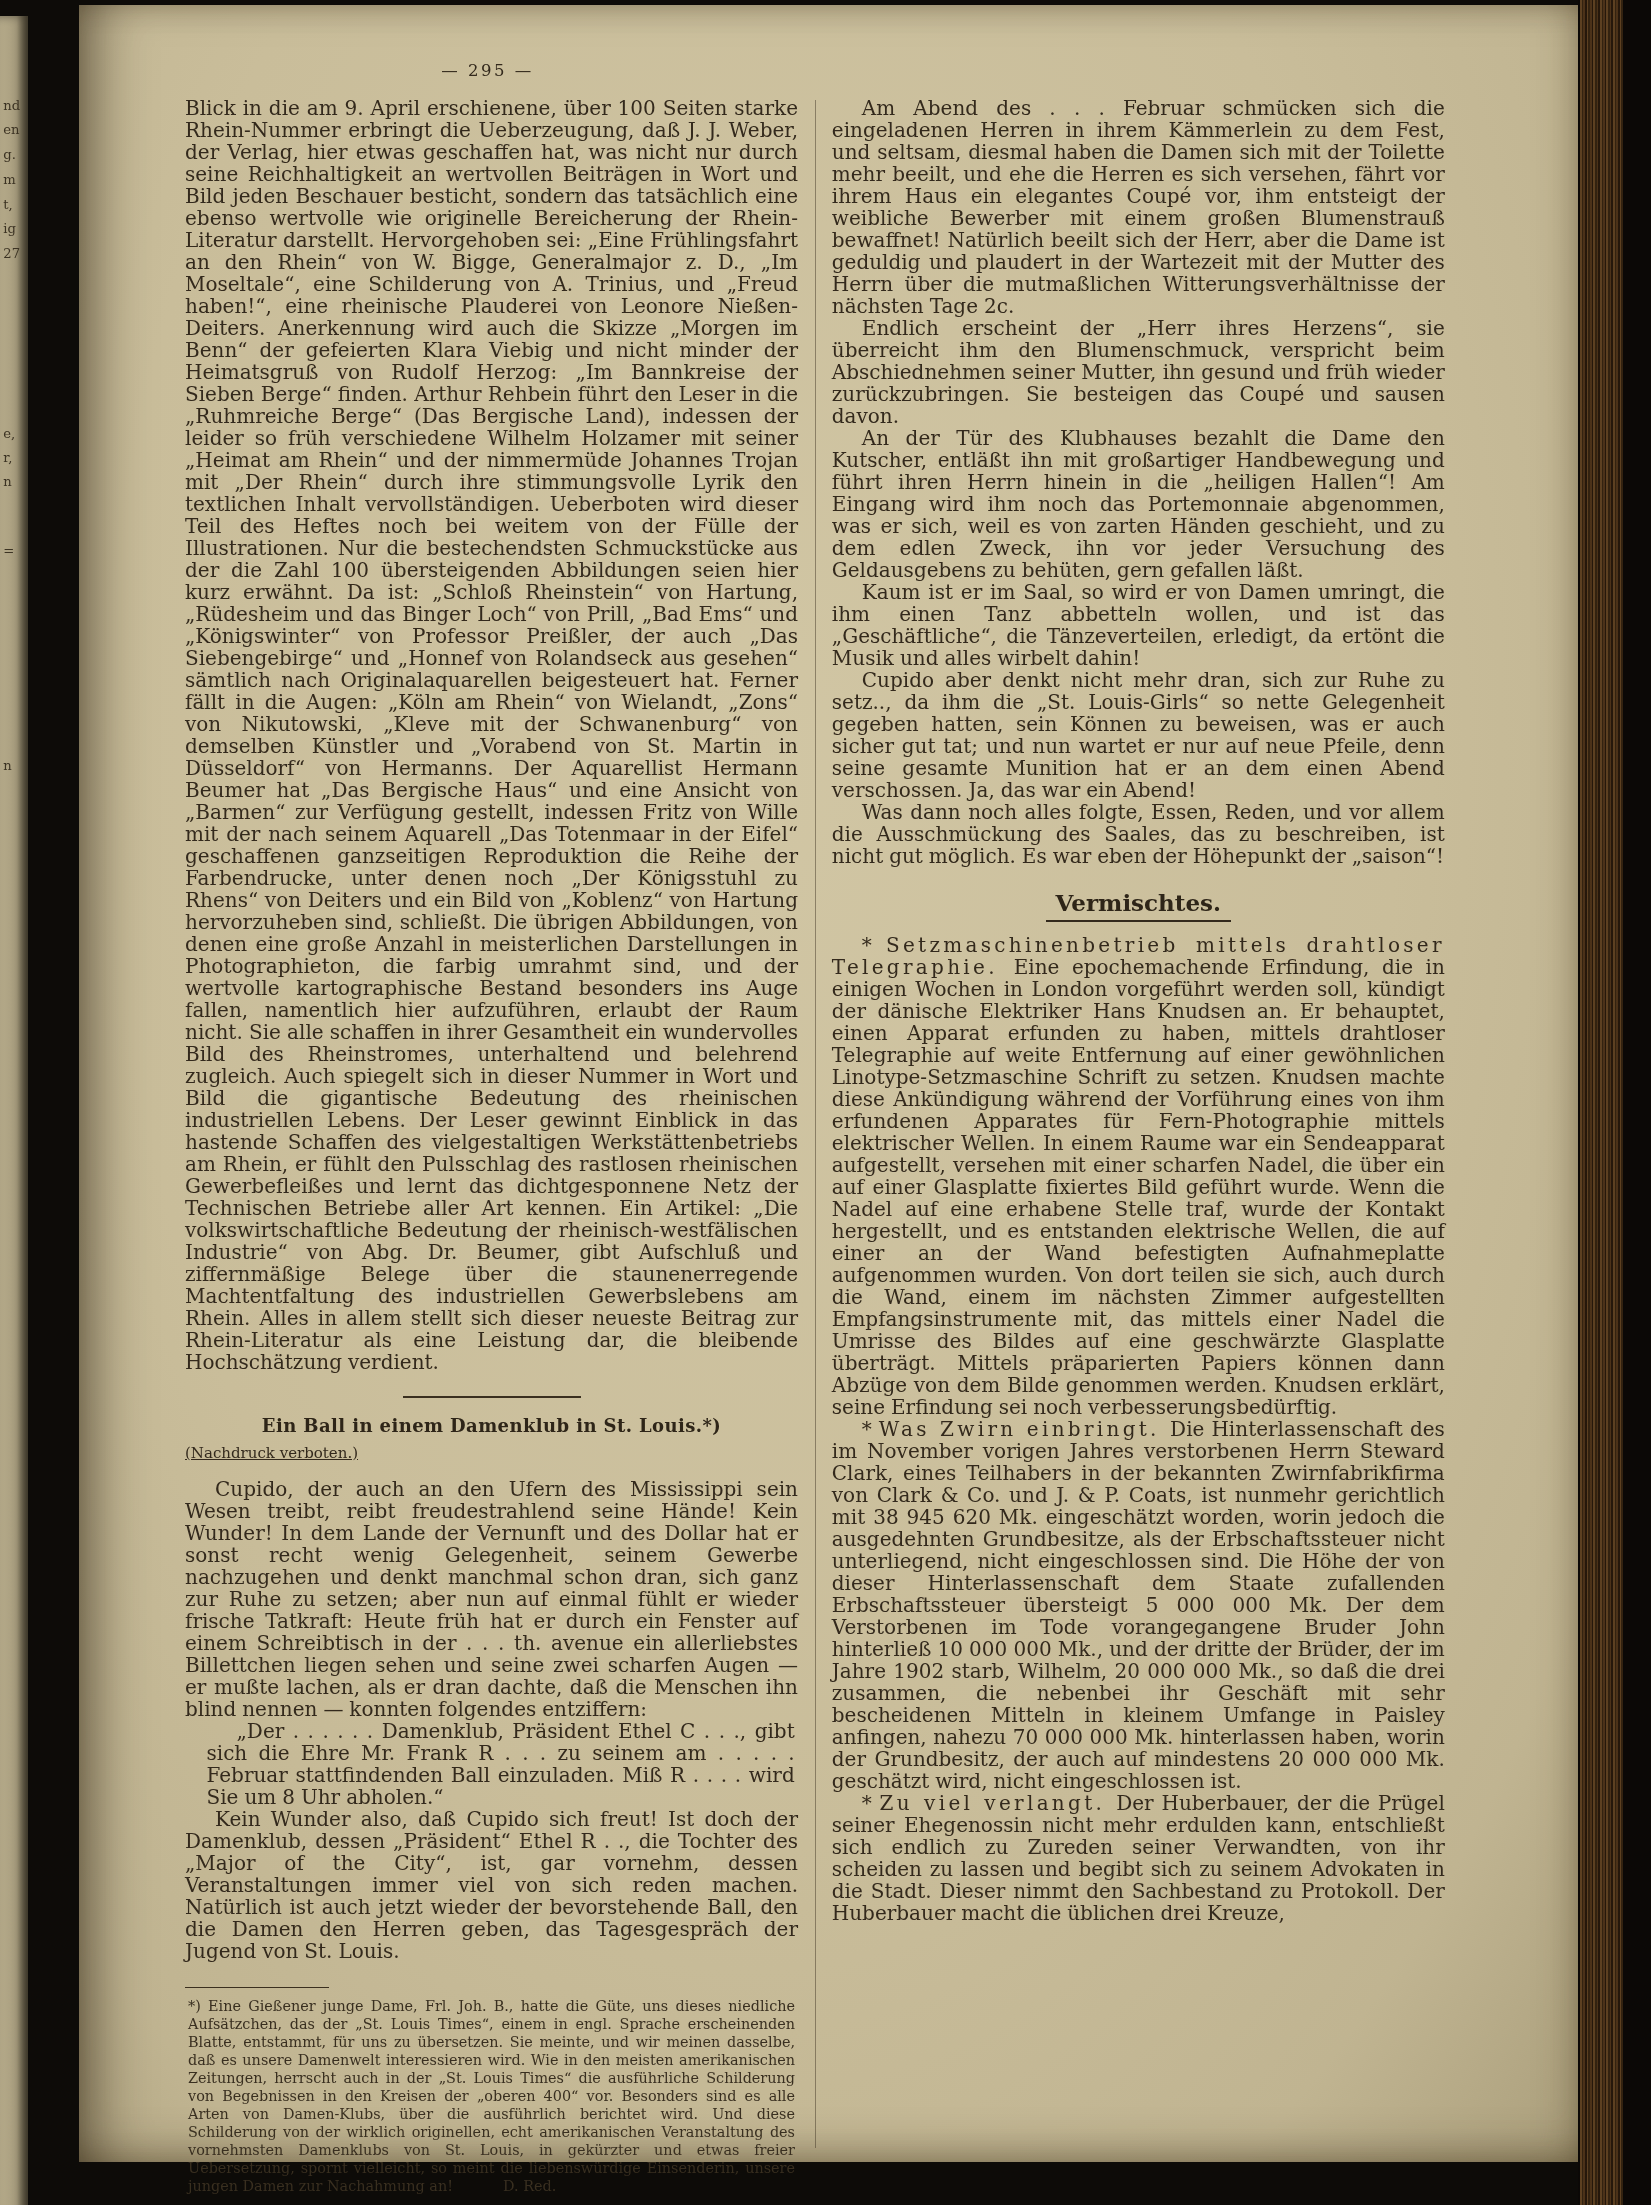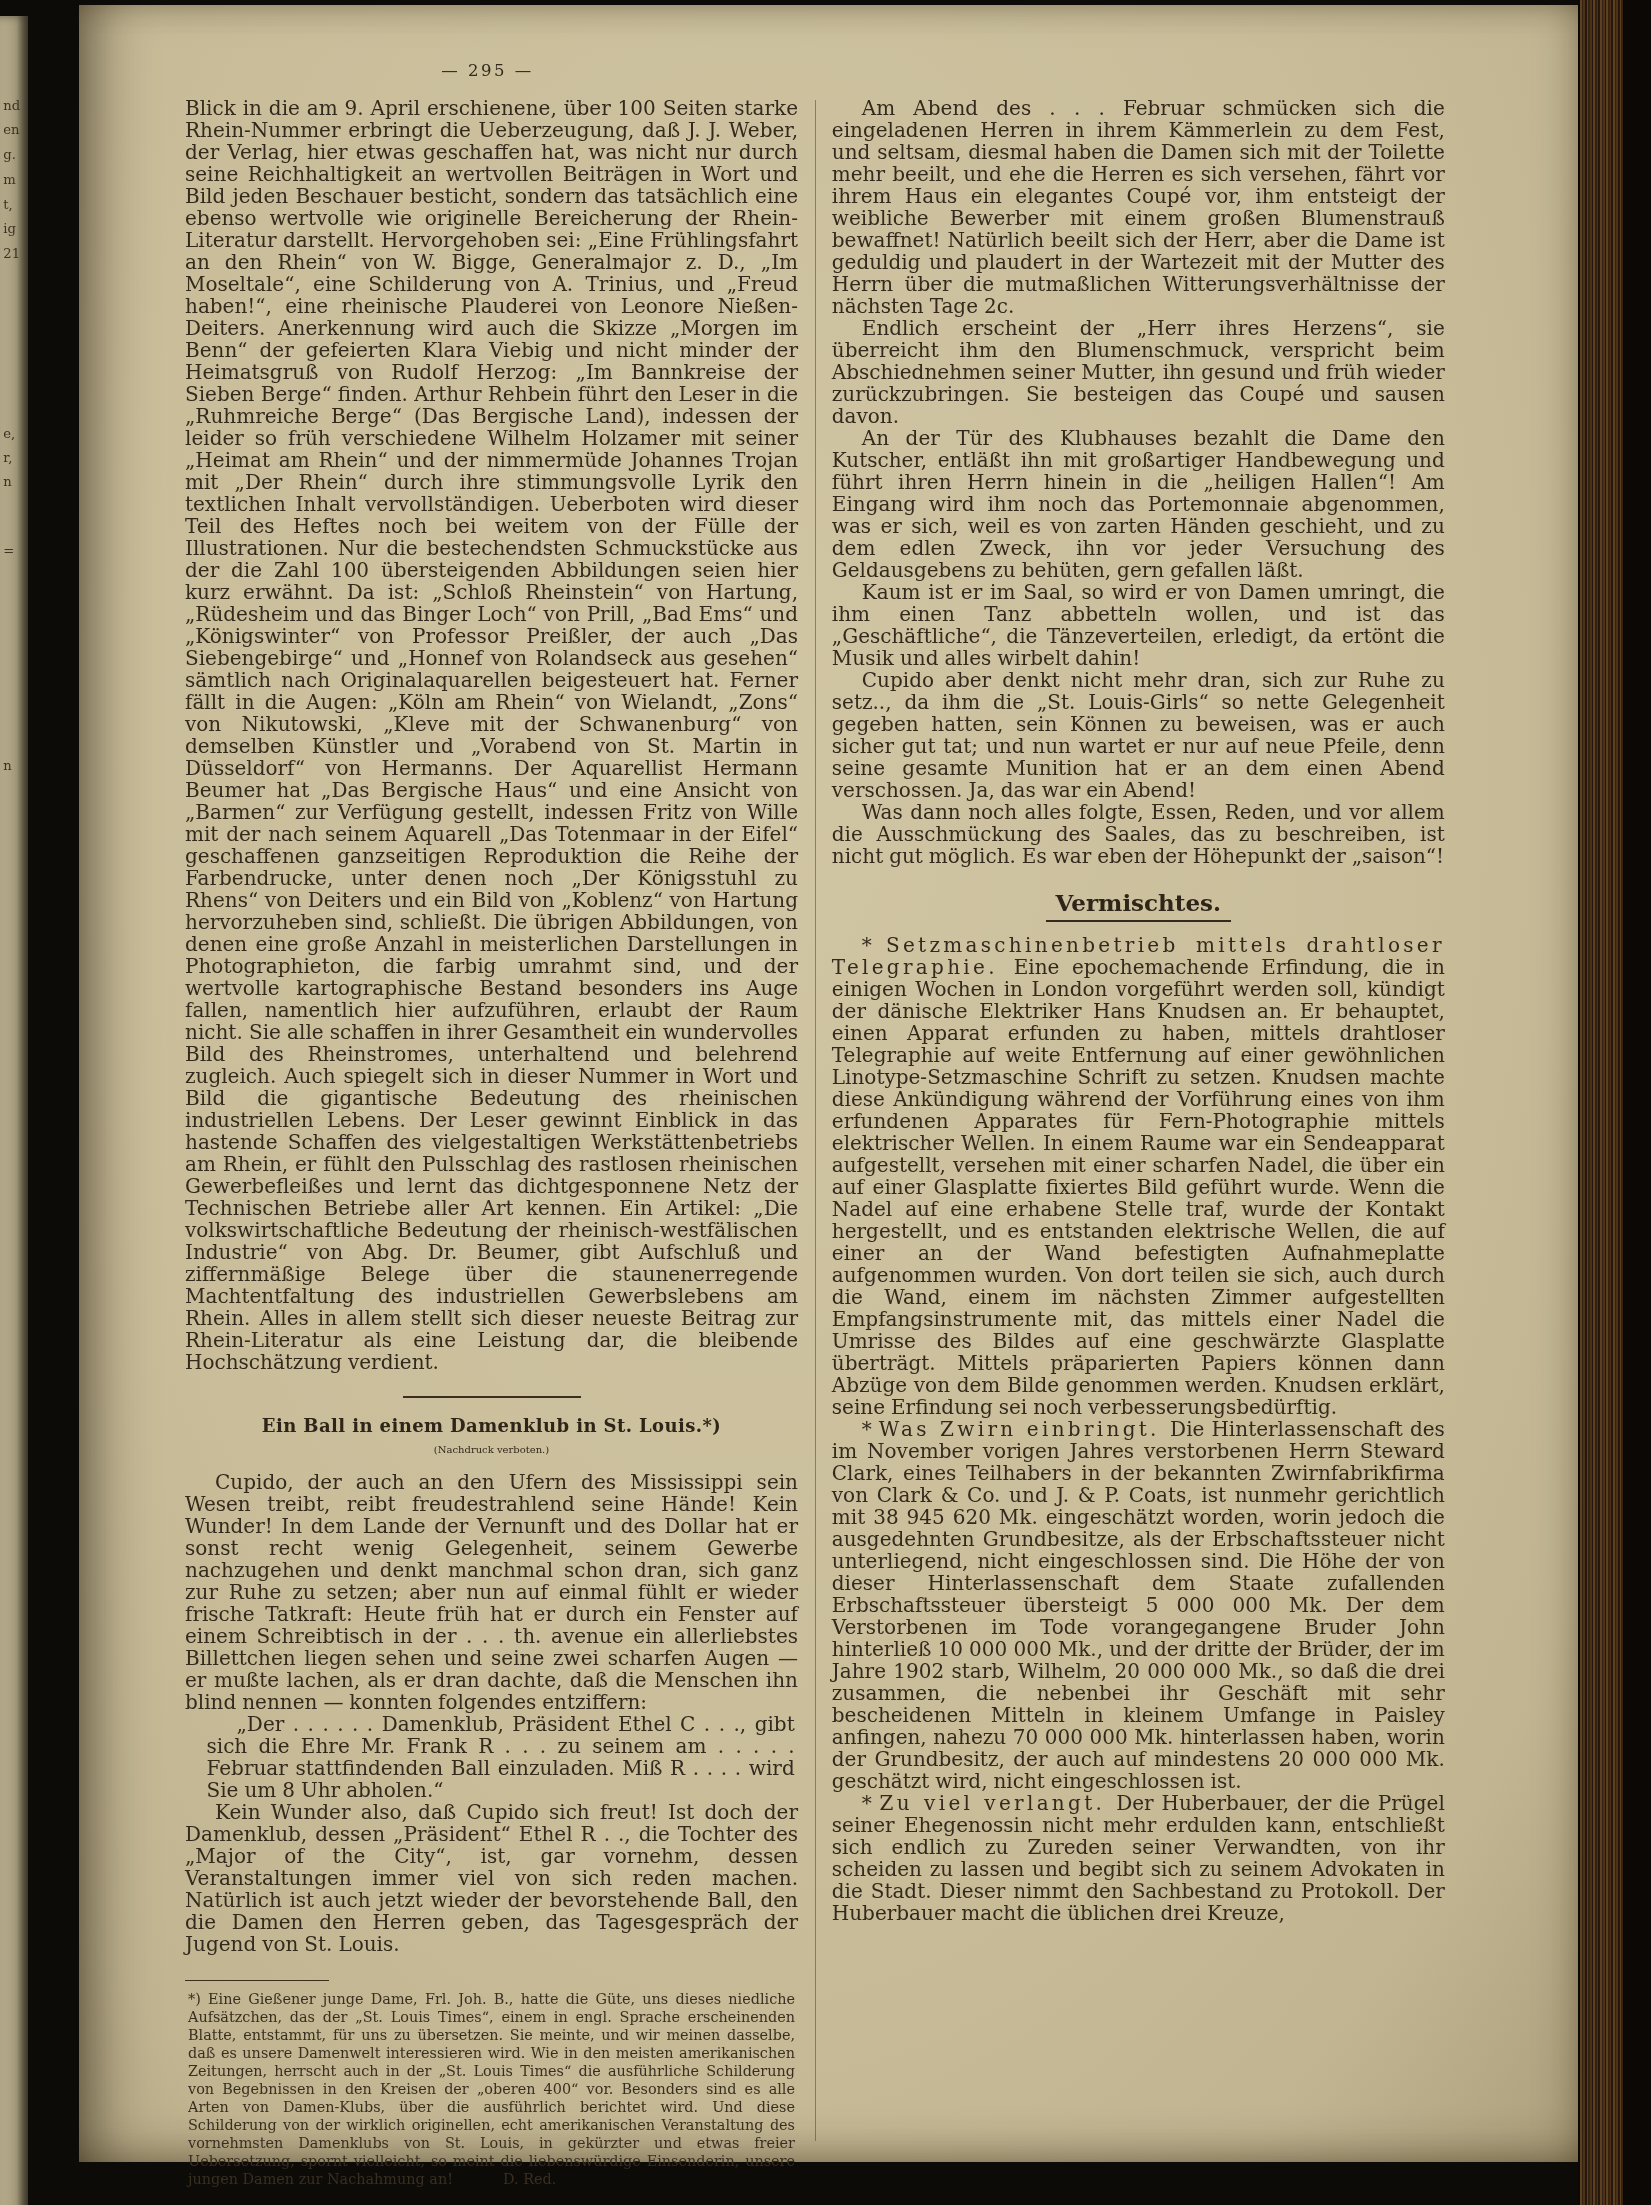--- a/index.html
+++ b/index.html
@@ -52,21 +52,21 @@
     font-size:20px;line-height:22px;text-align:justify;margin:0;
     hyphens:auto;-webkit-hyphens:auto;word-spacing:-0.4px;
   }
   .para.indent{text-indent:30px;}
   .para.quote{text-indent:30px;margin-left:21.5px;margin-right:3.3px;}
   .rule{width:178px;border-top:2.1px solid #3a2f1f;margin:23px auto 16.5px auto;}
   h2.article-heading{
     font-size:18px;font-weight:bold;text-align:center;
     margin:3.3px 0 8.3px 0;letter-spacing:0.4px;color:#2e2518;
   }
-  .article-subheading{text-align:center;font-size:10px;margin:0 0 16.5px 0;}
+  .article-subheading{text-align:left;font-size:15px;margin:0 0 16.5px 0;text-decoration:underline;}
   h2.section-heading{text-align:center;margin:21.5px 0 18px 0;font-size:23px;font-weight:bold;color:#2e2518;}
   h2.section-heading .underlined{border-bottom:2.5px solid #33291c;padding:0 10px 4.1px 10px;}
   .fn-rule{width:144px;border-top:1.2px solid #3a2f1f;margin:25px 0 8.3px 0;}
   .footnote{
     font-size:14.4px;line-height:18px;text-align:justify;margin:3px;
     color:#392f20;hyphens:auto;-webkit-hyphens:auto;
   }
   .fn-sign{margin-left:50px;}
   .lead{letter-spacing:3.3px;}
   .vm-item{margin-top:0;}
@@ -74,21 +74,21 @@
 </head>
 <body>
 
 <div class="edge-left" id="edge-left">
     <span style="top: 83px;">nd</span>
     <span style="top: 107px;">en</span>
     <span style="top: 132px;">g.</span>
     <span style="top: 157px;">m</span>
     <span style="top: 182px;">t,</span>
     <span style="top: 206px;">ig</span>
-    <span style="top: 231px;">21</span>
+    <span style="top: 231px;">27</span>
     <span style="top: 411px;">e,</span>
     <span style="top: 435px;">r,</span>
     <span style="top: 459px;">n</span>
     <span style="top: 528px;">=</span>
     <span style="top: 743px;">n</span>
   </div>
 
 <div class="page">
   <div class="page-number">— 295 —</div>
   <div class="columns">

